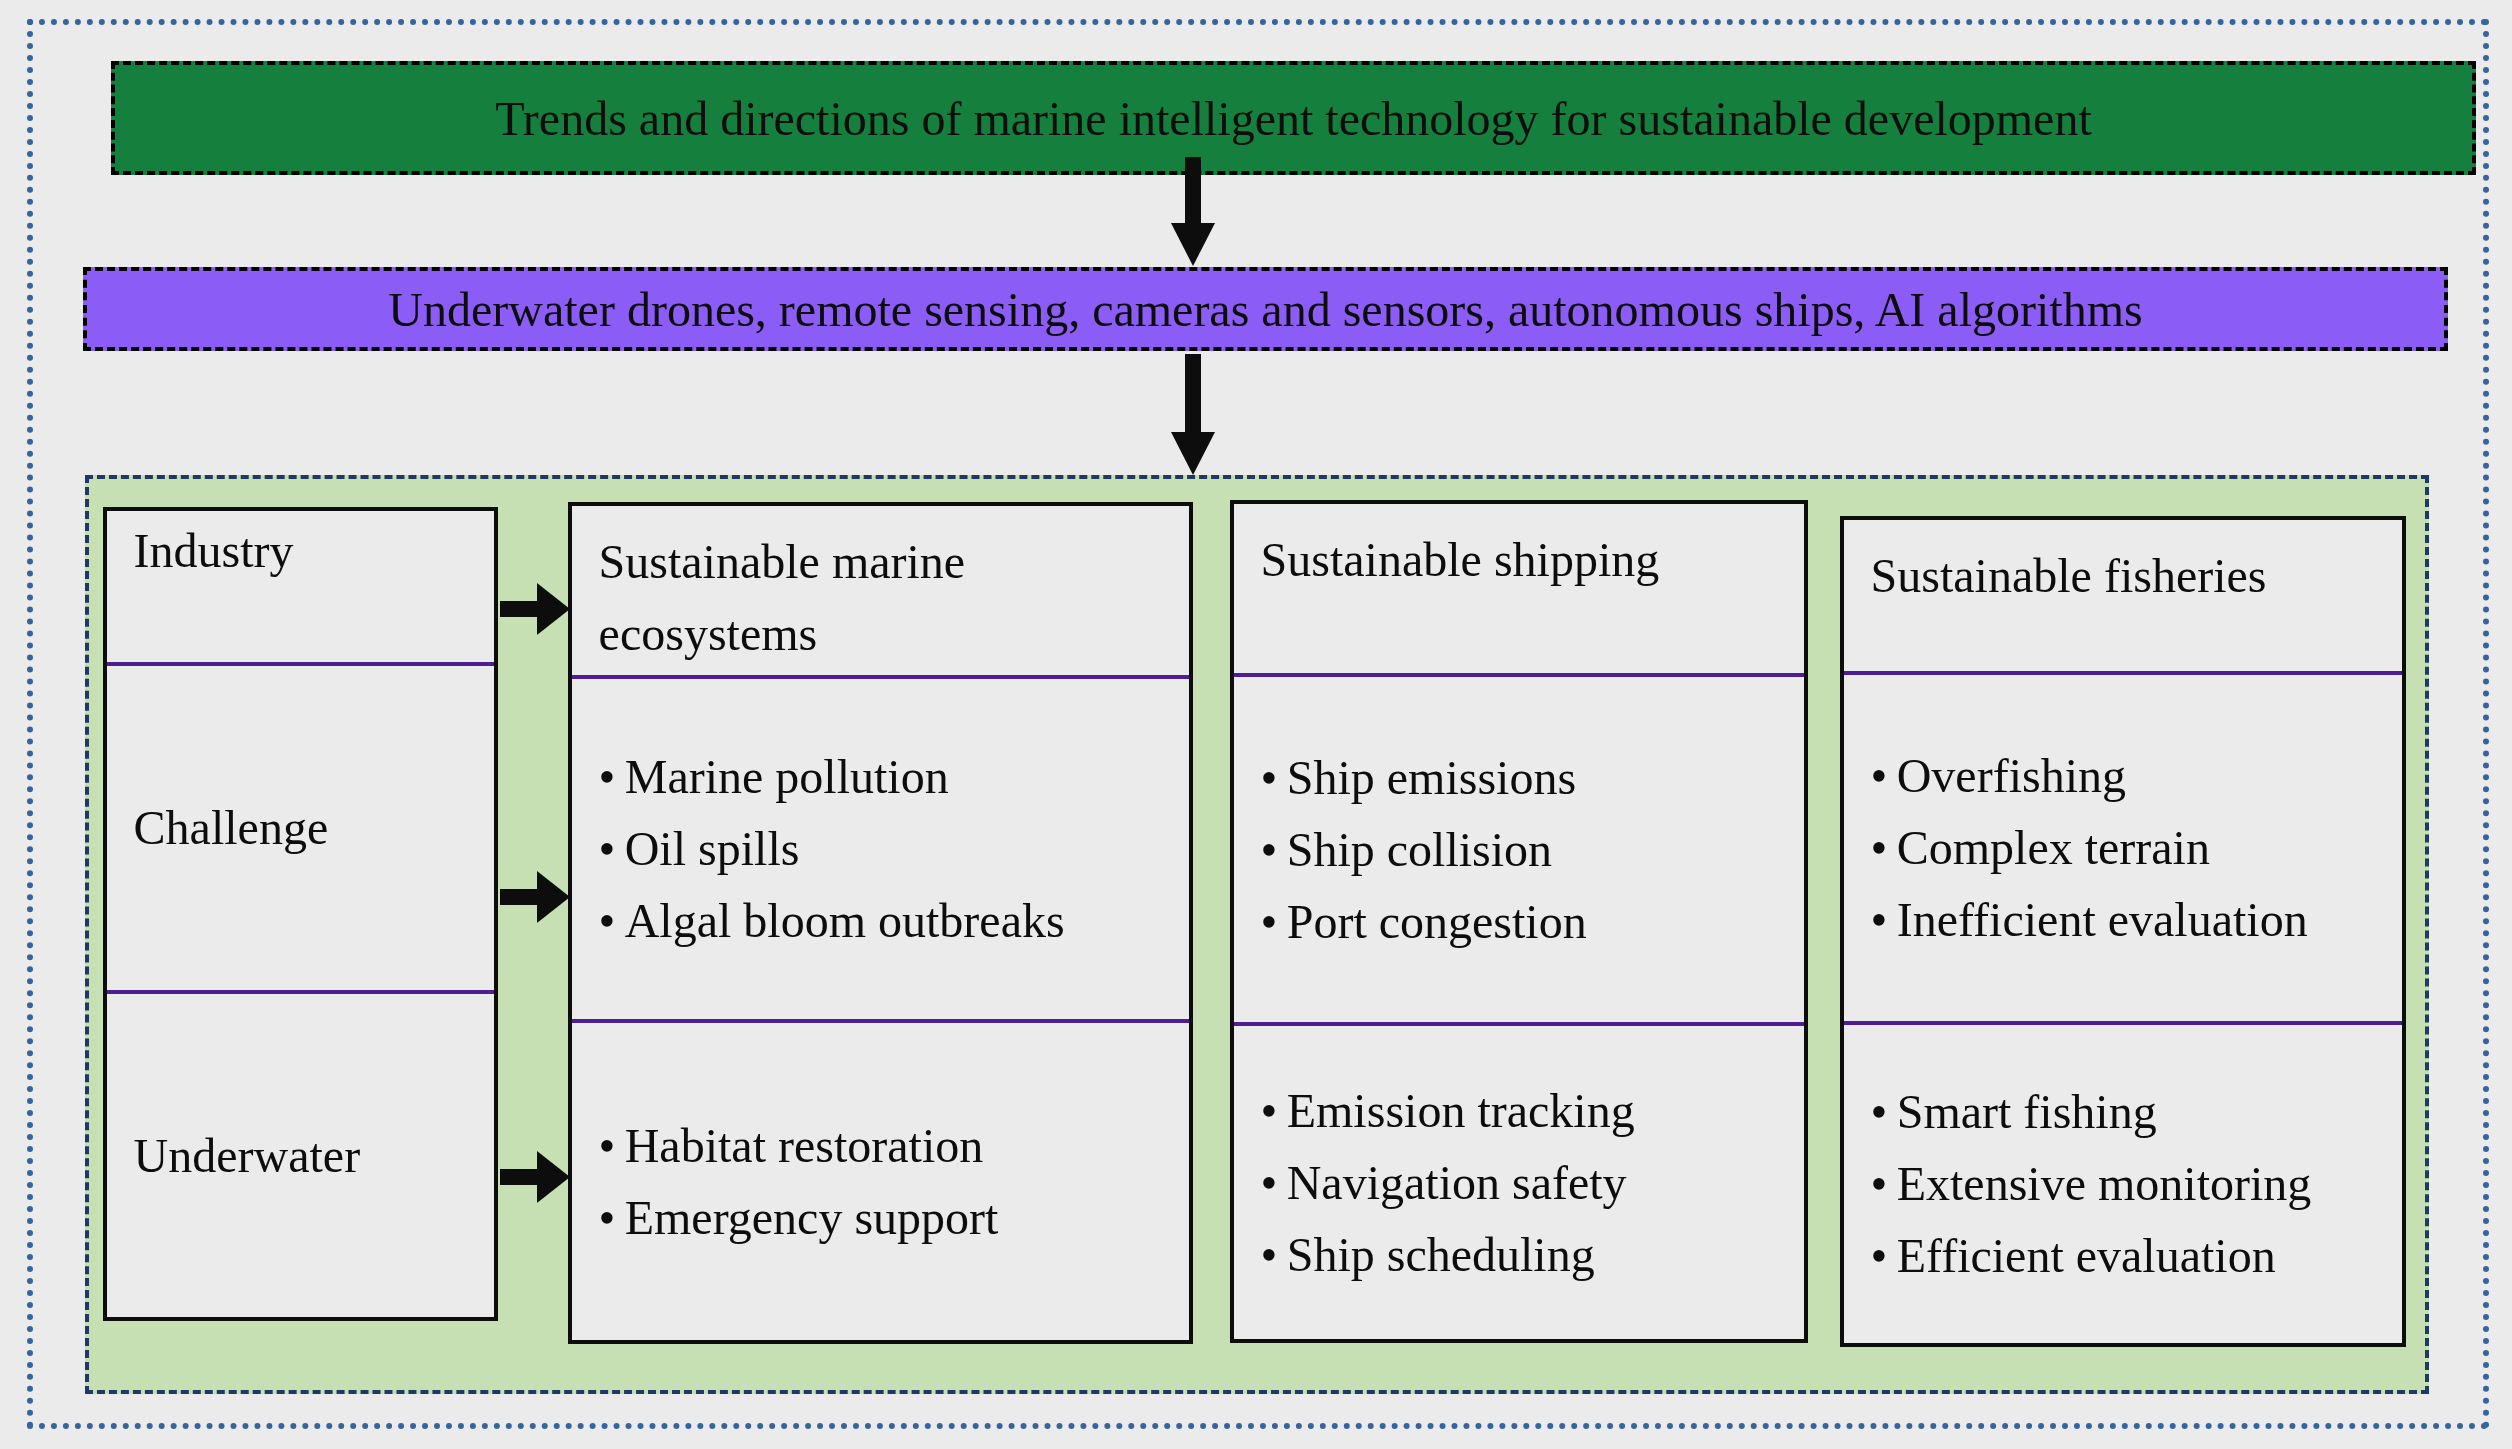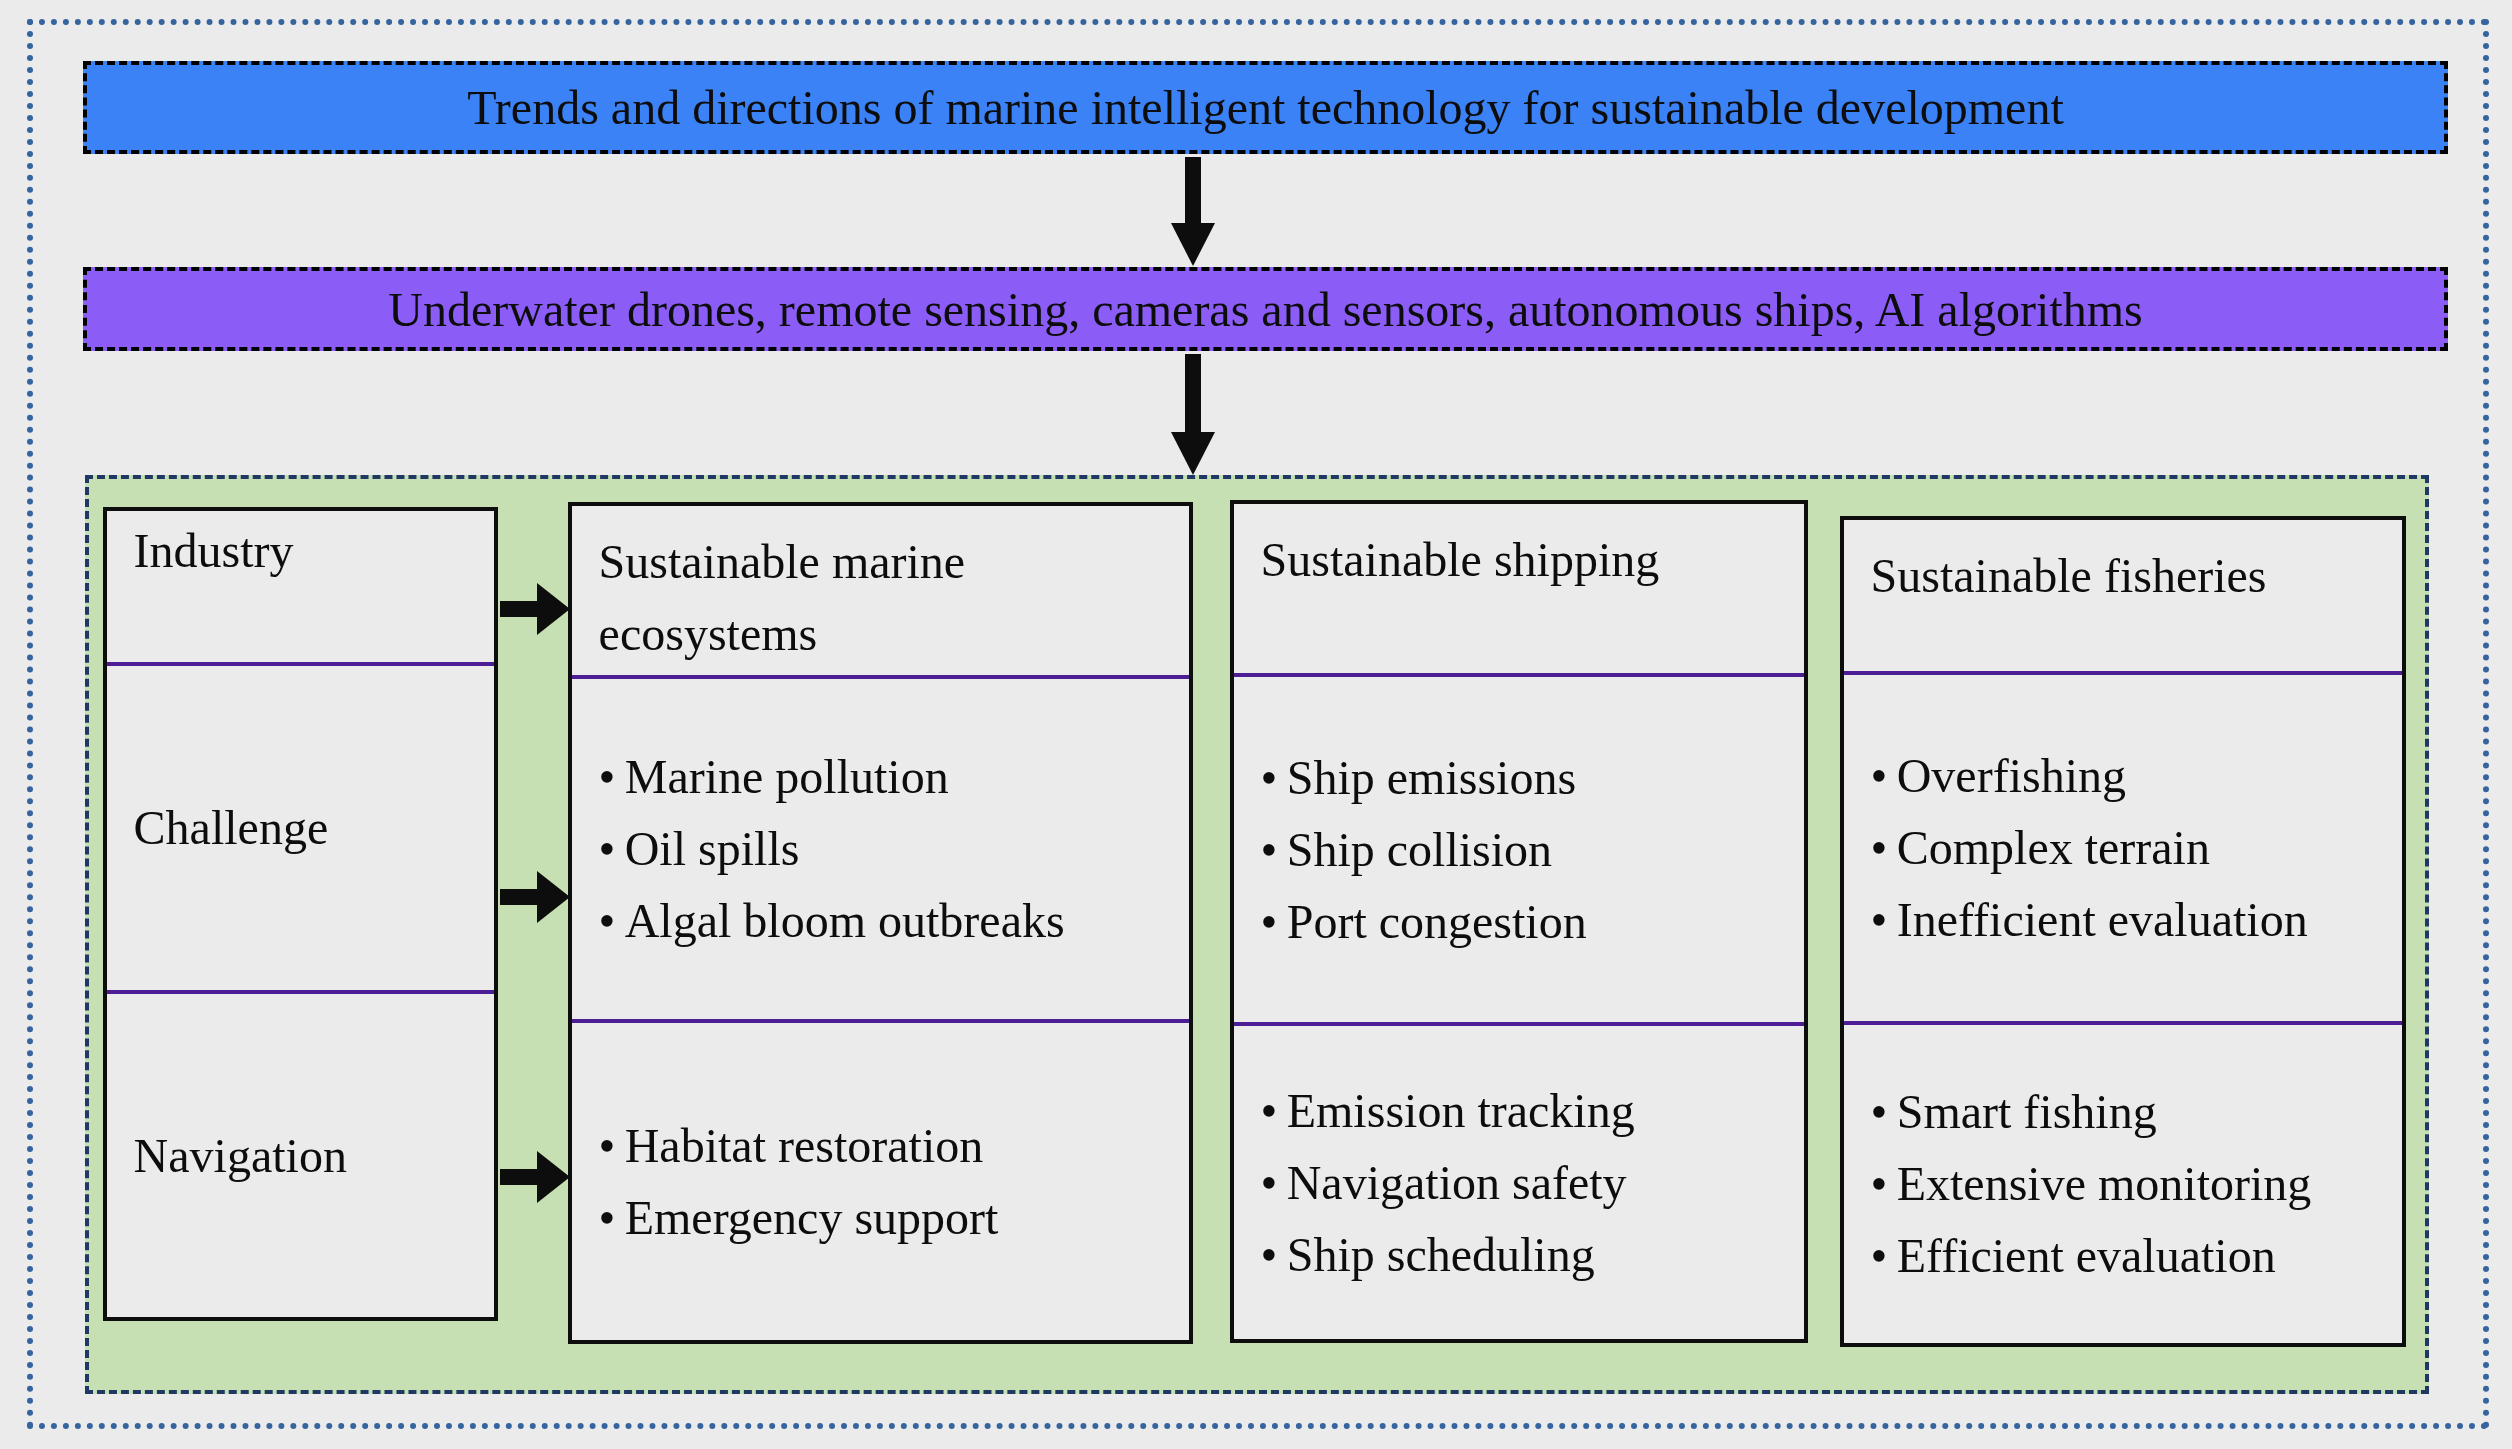--- a/index.html
+++ b/index.html
@@ -31,21 +31,21 @@
     left: 83px;
     width: 2365px;
     box-sizing: border-box;
     border: 4px dashed #000;
     display: flex;
     align-items: center;
     justify-content: center;
     font-size: 48px;
     text-align: center;
   }
-  .banner-title { top: 61px;  height: 93px; background: #3b82f6; }
+  .banner-title { top: 61px;  height: 114px; background: #15803d; margin-left: 28px; }
   .banner-tech  { top: 267px; height: 84px; background: #8b5cf6; }
 
   
   .panel {
     position: absolute;
     left: 85px; top: 475px;
     width: 2344px; height: 919px;
     background: #c6e0b4;
     border: 4.7px dashed #1f3864;
     box-sizing: border-box;
@@ -166,21 +166,21 @@
 <div class="panel"></div>
 
 <div class="box box-rows">
   <div class="cell row-industry">
     <span>Industry</span>
   </div>
   <div class="cell row-challenge">
     <span>Challenge</span>
   </div>
   <div class="cell row-application">
-    <span>Navigation</span>
+    <span>Underwater</span>
   </div>
 </div>
 
 <div class="harrow harrow-industry"></div>
 <div class="harrow harrow-challenge"></div>
 <div class="harrow harrow-application"></div>
 
 <div class="box box-col1">
   <div class="cell cell-head col1-head">
     <span class="wrap-narrow">Sustainable marine ecosystems</span>

